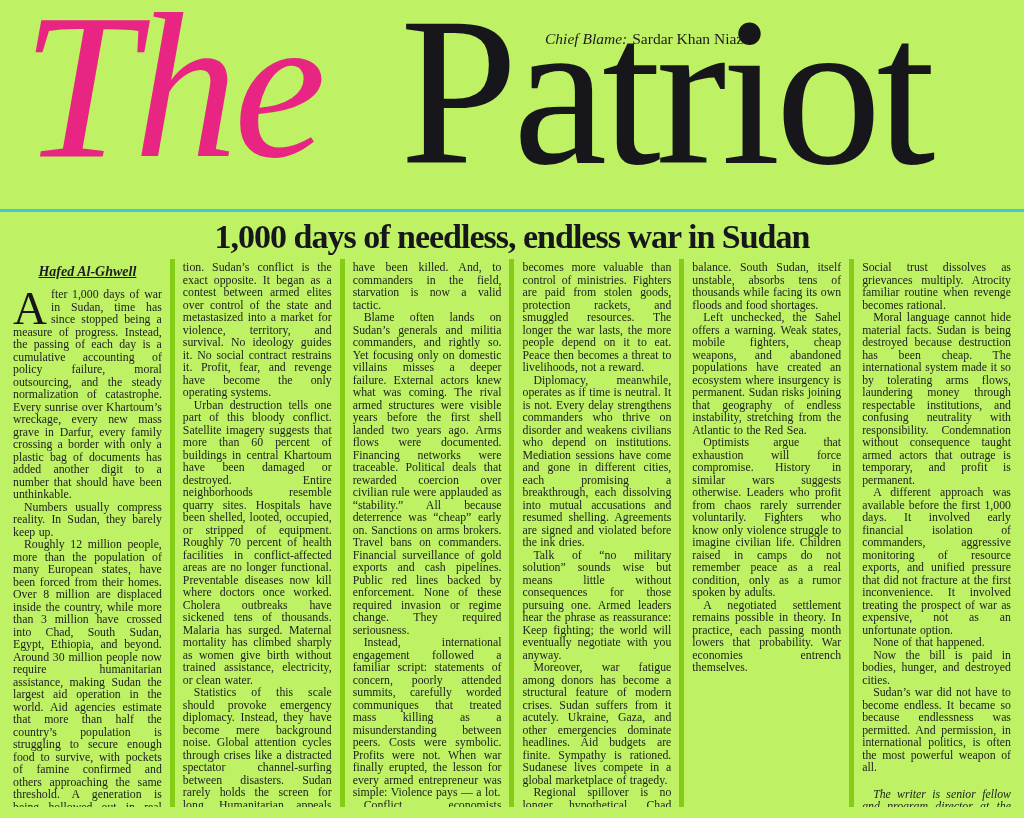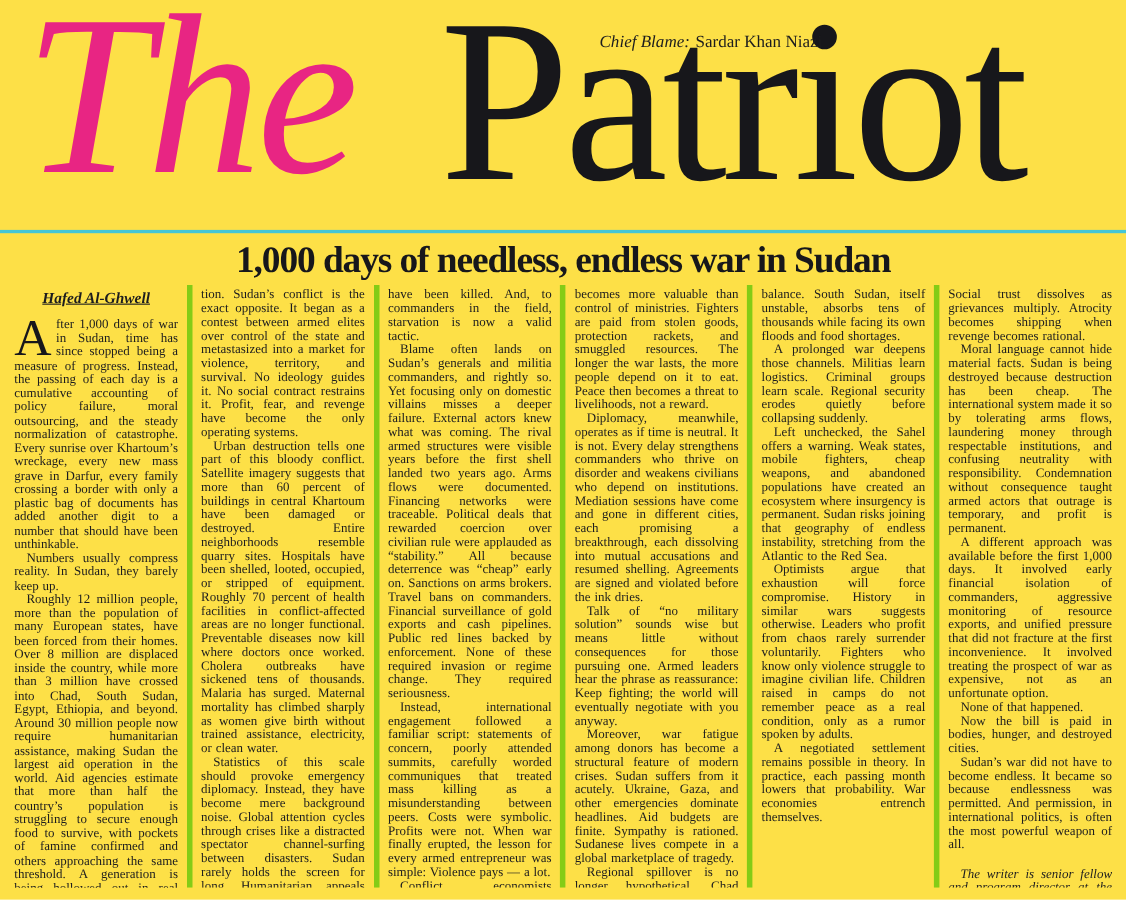--- a/index.html
+++ b/index.html
@@ -1,18 +1,18 @@
 <!DOCTYPE html>
 <html><head>
 <meta charset="utf-8">
 <style>
   html,body { margin:0; padding:0; background:#ffffff; }
   .page {
     position:relative; width:1024px; height:818px; overflow:hidden;
-    background:#fde047; font-family:"Liberation Serif", serif; color:#1c1c1e;
+    background:#bef264; font-family:"Liberation Serif", serif; color:#1c1c1e;
   }
   
   .masthead { position:relative; height:208px; overflow:visible; }
   .masthead-the {
     position:absolute; left:22px; top:-18px;
     font-family:"Liberation Serif", serif; font-style:italic; font-weight:400;
     font-size:208px; line-height:1; color:#e82583; letter-spacing:-4px;
   }
   .masthead-patriot {
     position:absolute; left:400px; top:-14px;
@@ -89,27 +89,26 @@
       </div>
     <div class="col">
         <p class="para">becomes more valuable than control of ministries. Fighters are paid from stolen goods, protection rackets, and smuggled resources. The longer the war lasts, the more people depend on it to eat. Peace then becomes a threat to livelihoods, not a reward.</p>
         <p class="para indent">Diplomacy, meanwhile, operates as if time is neutral. It is not. Every delay strengthens commanders who thrive on disorder and weakens civilians who depend on institutions. Mediation sessions have come and gone in different cities, each promising a breakthrough, each dissolving into mutual accusations and resumed shelling. Agreements are signed and violated before the ink dries.</p>
         <p class="para indent">Talk of “no military solution” sounds wise but means little without consequences for those pursuing one. Armed leaders hear the phrase as reassurance: Keep fighting; the world will eventually negotiate with you anyway.</p>
         <p class="para indent">Moreover, war fatigue among donors has become a structural feature of modern crises. Sudan suffers from it acutely. Ukraine, Gaza, and other emergencies dominate headlines. Aid budgets are finite. Sympathy is rationed. Sudanese lives compete in a global marketplace of tragedy.</p>
         <p class="para indent">Regional spillover is no longer hypothetical. Chad hosts more than a million Sudanese refugees, straining a fragile economy and a delicate political</p>
       </div>
     <div class="col">
         <p class="para">balance. South Sudan, itself unstable, absorbs tens of thousands while facing its own floods and food shortages.</p>
-        <p class="para indent">A prolonged war deepens those channels. Militias learn logistics. Criminal groups learn scale. Regional security erodes quietly before collapsing suddenly.</p>
         <p class="para indent">Left unchecked, the Sahel offers a warning. Weak states, mobile fighters, cheap weapons, and abandoned populations have created an ecosystem where insurgency is permanent. Sudan risks joining that geography of endless instability, stretching from the Atlantic to the Red Sea.</p>
         <p class="para indent">Optimists argue that exhaustion will force compromise. History in similar wars suggests otherwise. Leaders who profit from chaos rarely surrender voluntarily. Fighters who know only violence struggle to imagine civilian life. Children raised in camps do not remember peace as a real condition, only as a rumor spoken by adults.</p>
         <p class="para indent">A negotiated settlement remains possible in theory. In practice, each passing month lowers that probability. War economies entrench themselves.</p>
       </div>
     <div class="col">
-        <p class="para">Social trust dissolves as grievances multiply. Atrocity becomes shipping when revenge becomes rational.</p>
+        <p class="para">Social trust dissolves as grievances multiply. Atrocity familiar routine when revenge becomes rational.</p>
         <p class="para indent">Moral language cannot hide material facts. Sudan is being destroyed because destruction has been cheap. The international system made it so by tolerating arms flows, laundering money through respectable institutions, and confusing neutrality with responsibility. Condemnation without consequence taught armed actors that outrage is temporary, and profit is permanent.</p>
         <p class="para indent">A different approach was available before the first 1,000 days. It involved early financial isolation of commanders, aggressive monitoring of resource exports, and unified pressure that did not fracture at the first inconvenience. It involved treating the prospect of war as expensive, not as an unfortunate option.</p>
         <p class="para indent">None of that happened.</p>
         <p class="para indent">Now the bill is paid in bodies, hunger, and destroyed cities.</p>
         <p class="para indent">Sudan’s war did not have to become endless. It became so because endlessness was permitted. And permission, in international politics, is often the most powerful weapon of all.</p>
         <p class="para indent italic gap">The writer is senior fellow and program director at the Stimson Center in Washington and senior fellow at the Center for Conflict and Humanitarian Studies.</p>
       </div>
   </div>
 
 </div>

